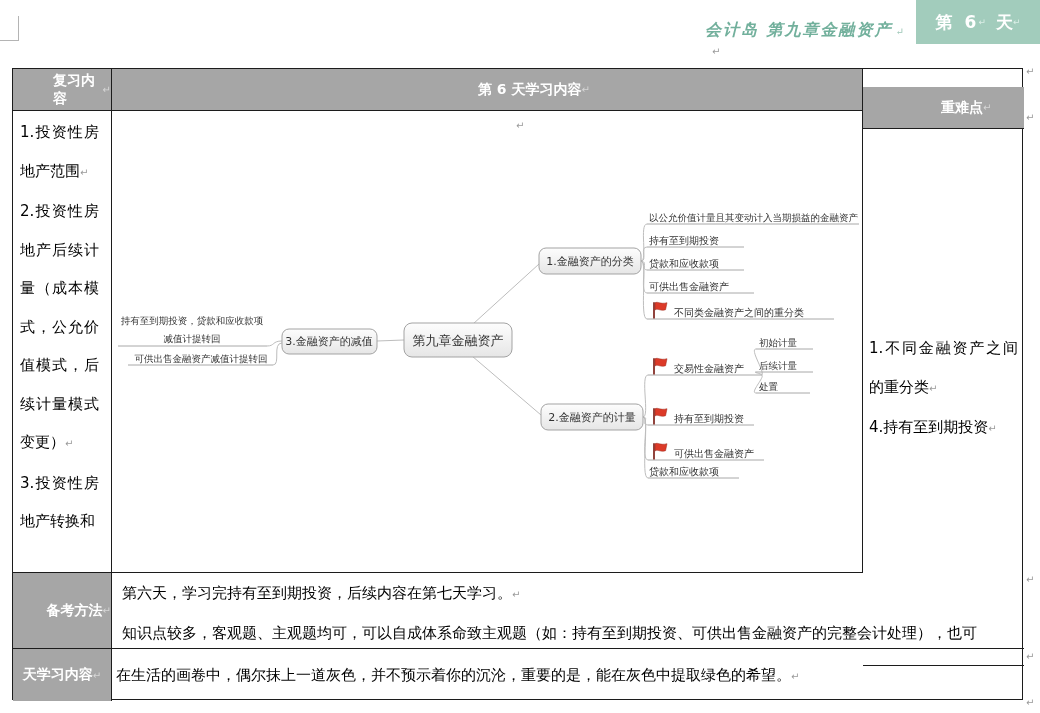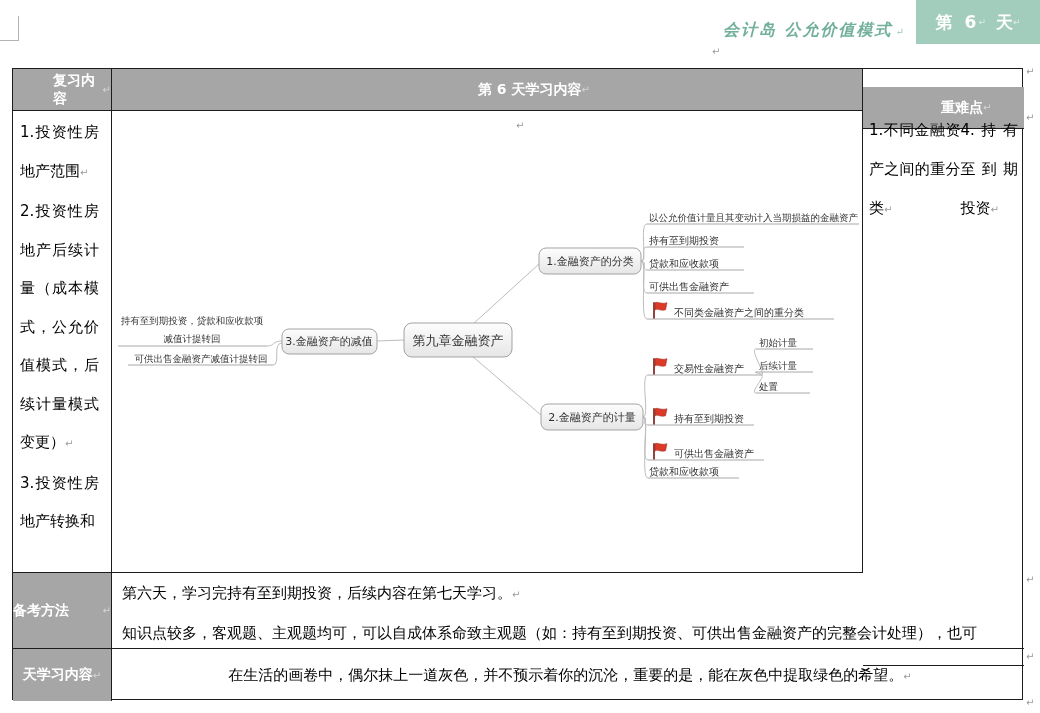--- a/index.html
+++ b/index.html
@@ -35,44 +35,44 @@
   .hdr { background:#a6a6a6; color:#fff; font-weight:bold; font-size:14px; display:flex; align-items:center; }
   .hdr-a { left:0; top:0; width:99px; height:42px; padding-left:40px;font-family:Liberation Serif, serif; }
   .hdr-b { left:99px; top:0; width:751px; height:42px; padding-left:366px; }
   .hdr-c { left:850px; top:0; width:161px; height:42px; padding-left:78px;margin-top:18px; }
 
   .review-cell { left:0; top:42px; width:99px; height:462px; padding:2px 12px 0 7px;
     font-size:15px; line-height:38.5px; text-align:justify; }
   .map-cell { left:99px; top:42px; width:751px; height:462px; }
   .keypts-cell { left:850px; top:42px; width:161px; height:555px; padding:0 6px;
     font-size:15px; line-height:39px; text-align:justify;
-    display:flex; flex-direction:row; justify-content:center; }
-
-  .prep-label { left:0; top:504px; width:99px; height:76px; justify-content:space-between; padding-left:0; }
+    display:flex; flex-direction:column; justify-content:center; }
+
+  .prep-label { left:0; top:504px; width:99px; height:76px; justify-content:flex-end; padding-left:0; }
   .prep-cell  { left:99px; top:504px; width:912px; height:76px; padding:0 6px 0 10px;
     font-size:15px; line-height:38px; padding-top:1px; }
   .prep-cell p.clip { white-space:nowrap; overflow:hidden; }
   .island-label { left:0; top:580px; width:99px; height:52px; justify-content:center; padding-left:0; }
   .island-cell { left:99px; top:580px; width:912px; height:52px; display:flex; align-items:center;
-    padding-left:4px; font-size:15px;justify-content:center; }
+    padding-left:4px; font-size:15px; }
 
   .map-cell svg { position:absolute; left:0; top:0; }
   .map-cell svg text { font-family:"DejaVu Sans","Liberation Sans",sans-serif; fill:#333; }
   .map-pilcrow { position:absolute; left:404px; top:9px; }
 
   .edge-marks .pilcrow-abs { left:1026px; }
 </style>
 </head>
 <body>
 
 <div class="page">
 
   <div class="corner-mark"></div>
 
-  <div class="brand"><span>会计岛 公允价值模式</span><span class="pilcrow pilcrow--brand">↵</span></div>
+  <div class="brand"><span>会计岛 第九章金融资产</span><span class="pilcrow pilcrow--brand">↵</span></div>
   <span class="pilcrow pilcrow-abs" style="left:712px; top:46px;">↵</span>
 
   <div class="day-badge">
     <span>第</span>
     <span class="num">6</span>
     <span class="pilcrow pilcrow--teal">↵</span>
     <span class="suffix">天</span>
     <span class="pilcrow pilcrow--teal">↵</span>
   </div>
 

